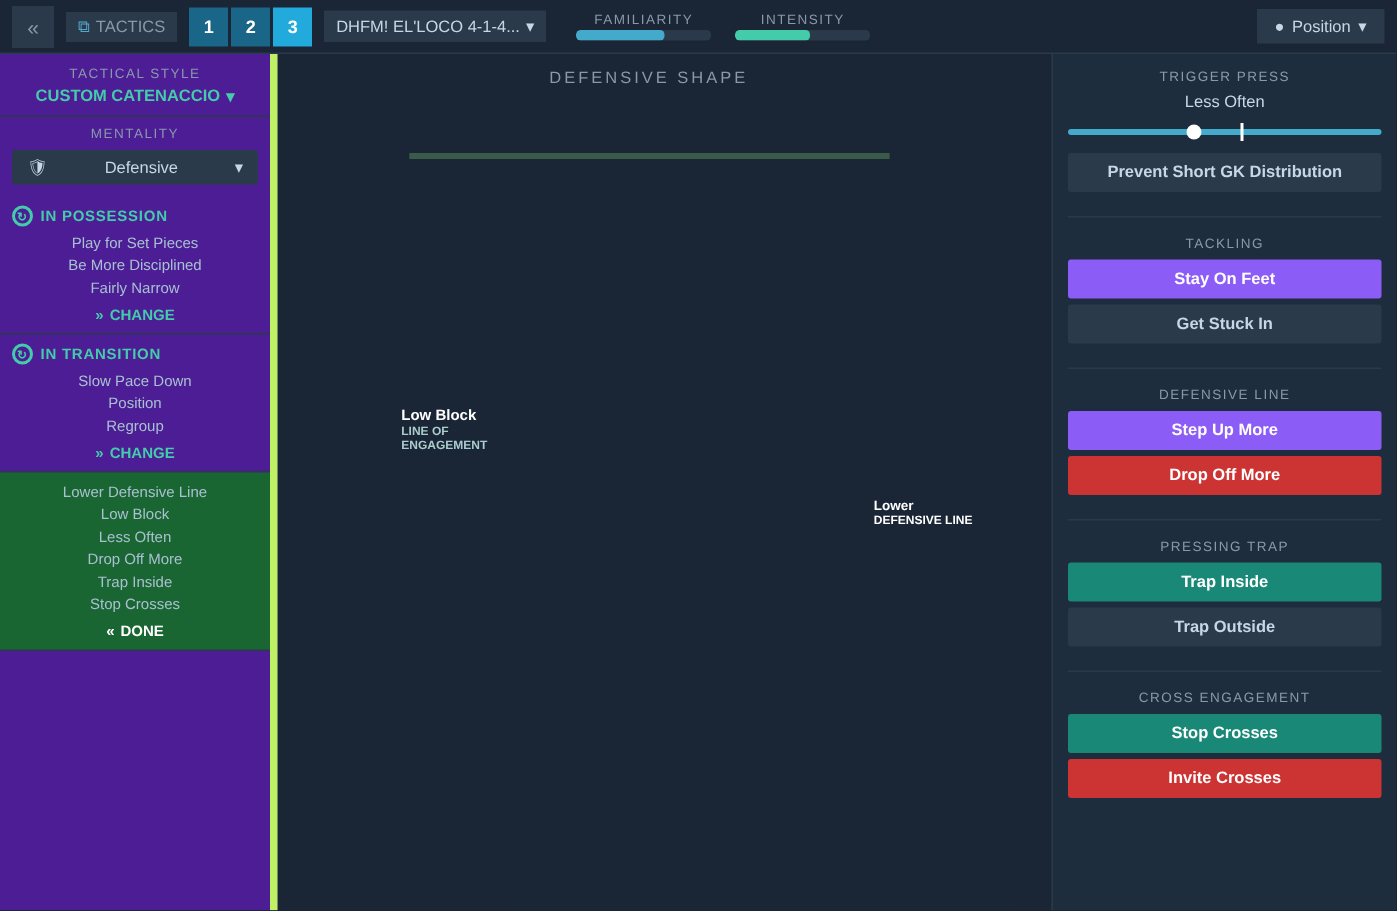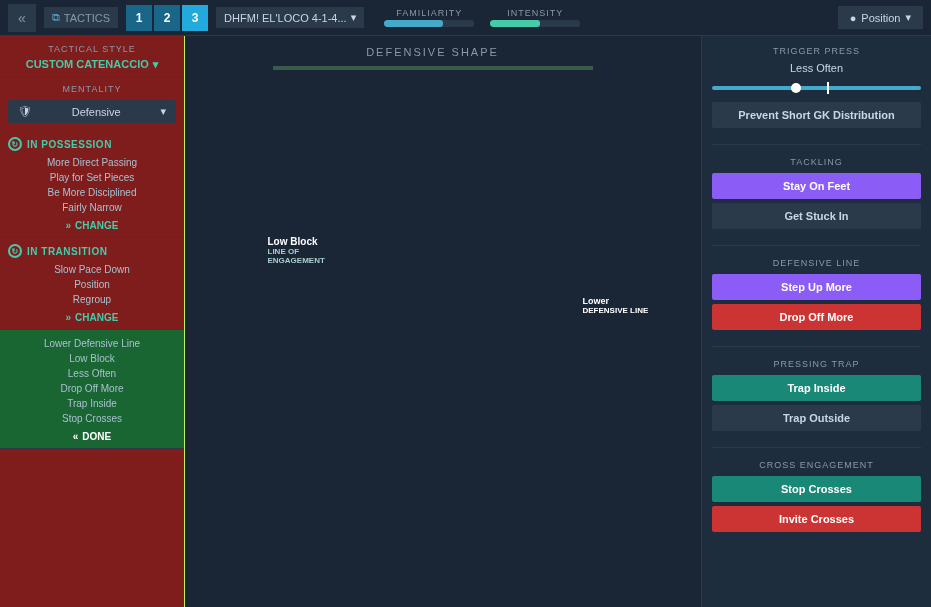--- a/index.html
+++ b/index.html
@@ -103,24 +103,24 @@
     
     .main-content {
       display: flex;
       flex: 1;
       overflow: hidden;
     }
 
     
     .left-sidebar {
       width: 185px;
-      background: #7f1d1d;
+      background: #4c1d95;
       display: flex;
       flex-direction: column;
-      border-right: 1px solid #bef264;
+      border-right: 5px solid #bef264;
       overflow-y: auto;
     }
     .tactical-style-header {
       text-align: center;
       padding: 8px 4px 4px;
       font-size: 9px;
       color: #8899aa;
       text-transform: uppercase;
       letter-spacing: 1px;
     }
@@ -206,20 +206,21 @@
     }
 
     
     .center-content {
       flex: 1;
       display: flex;
       flex-direction: column;
       align-items: center;
       padding: 10px;
       position: relative;
+      gap: 36px;
     }
     .defensive-shape-title {
       font-size: 11px;
       color: #8899aa;
       text-transform: uppercase;
       letter-spacing: 2px;
       margin-bottom: 8px;
     }
     .pitch {
       width: 100%;
@@ -431,21 +432,20 @@
       <span>Defensive</span>
       <span>▾</span>
     </div>
 
     <div class="section-block">
       <div class="section-header">
         <div class="circle-icon">↻</div>
         <span>IN POSSESSION</span>
       </div>
       <div class="section-item">
-        <div>More Direct Passing</div>
         <div>Play for Set Pieces</div>
         <div>Be More Disciplined</div>
         <div>Fairly Narrow</div>
       </div>
       <div class="change-btn">
         <span>»</span>
         <span>CHANGE</span>
       </div>
     </div>
 

